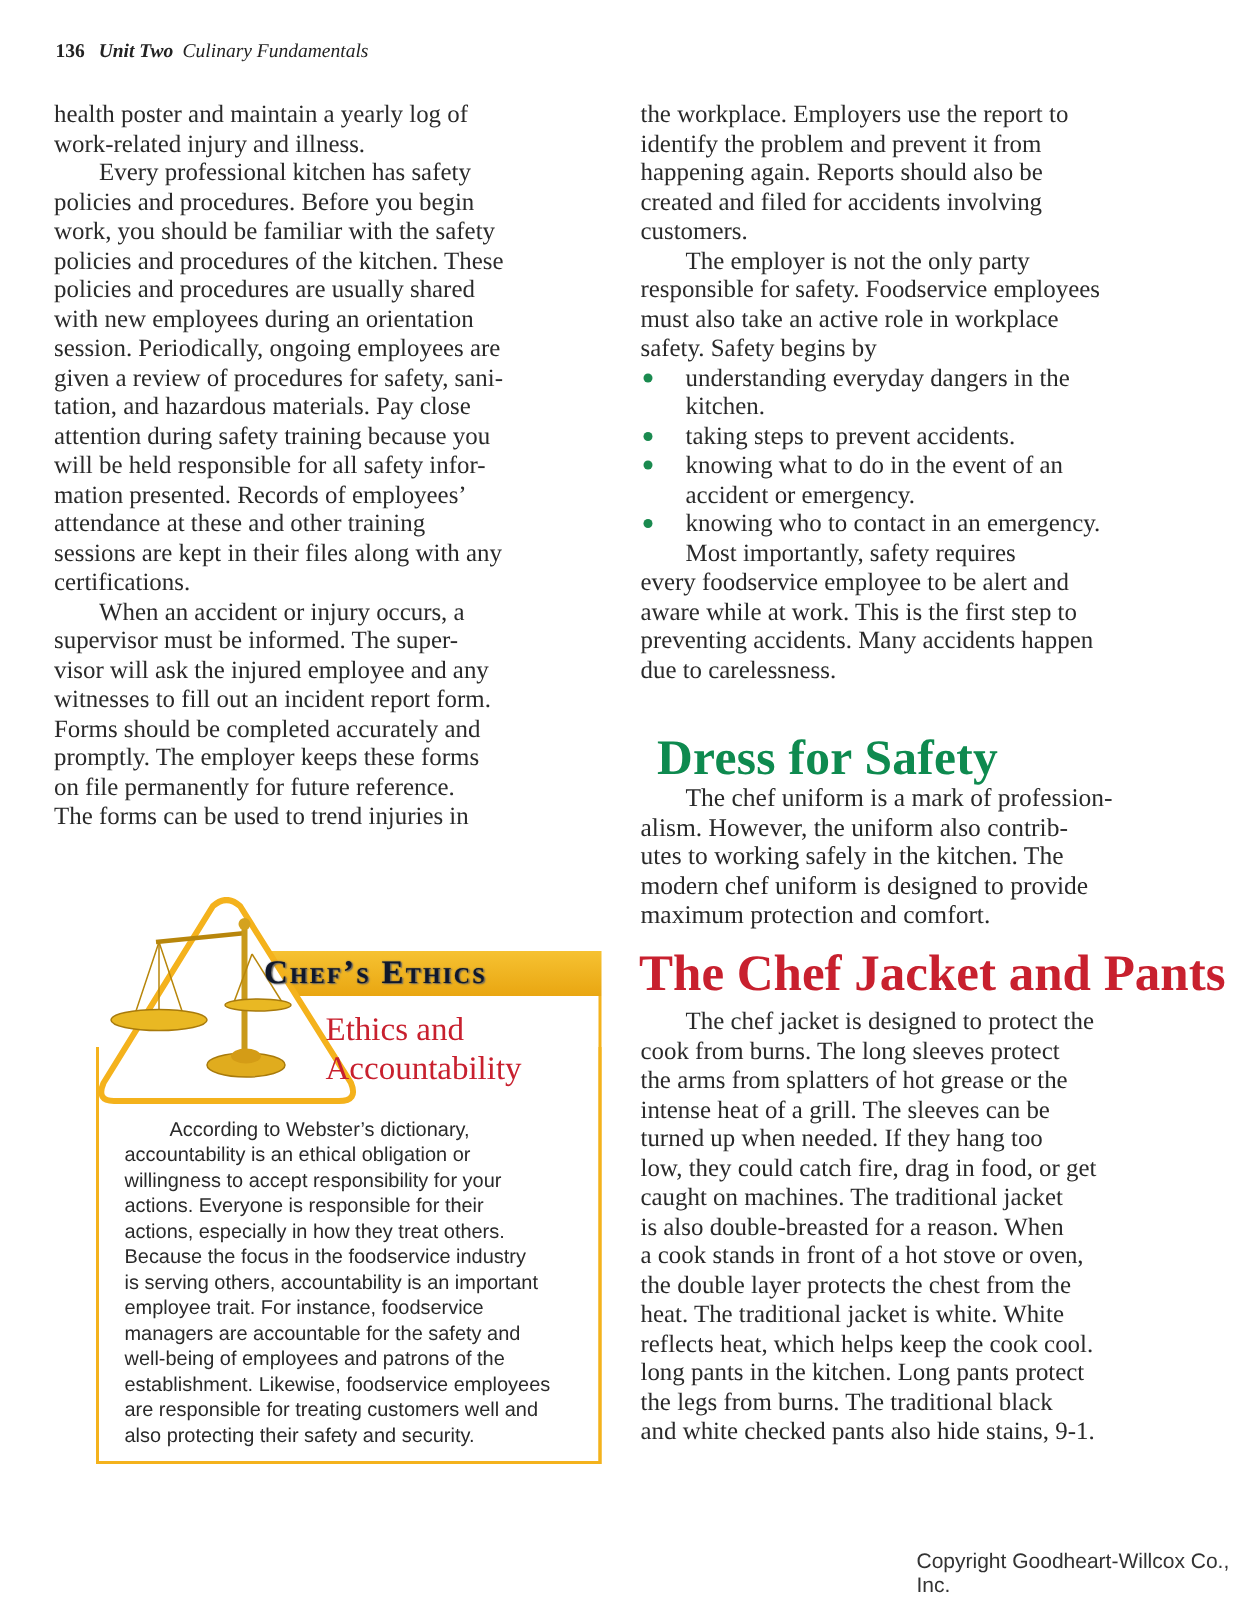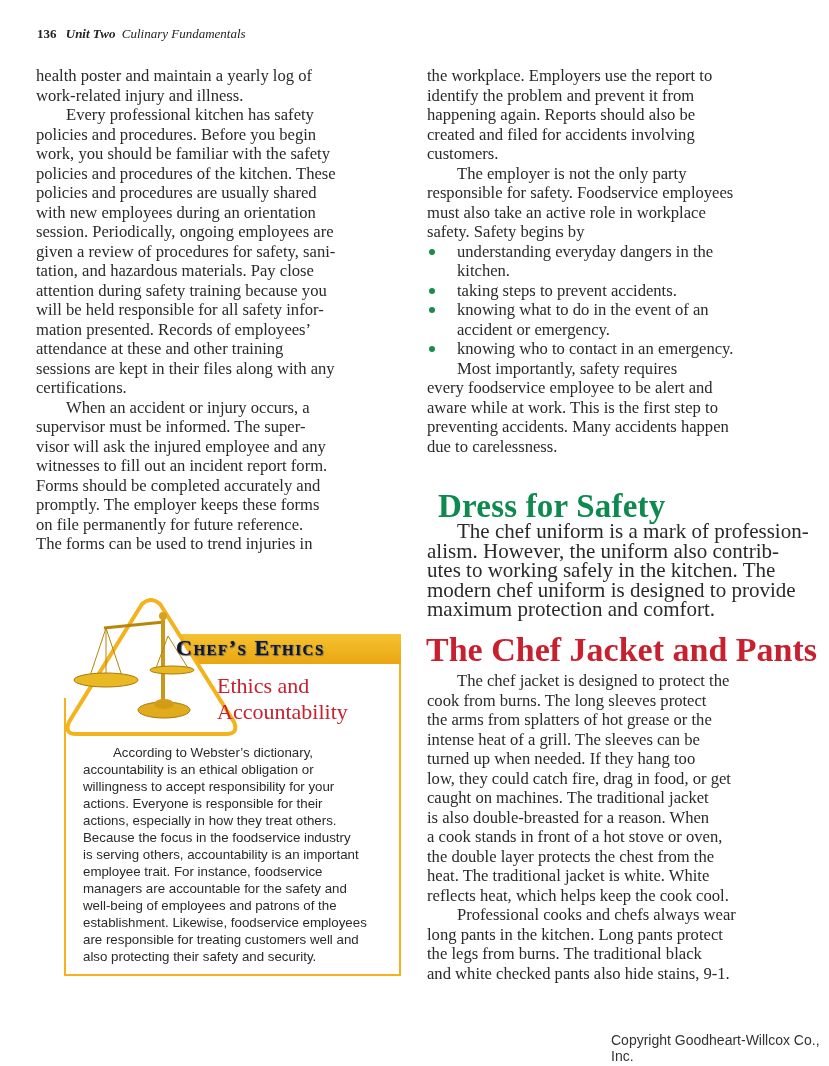--- a/index.html
+++ b/index.html
@@ -14,21 +14,21 @@
     .col-right { left: 427px; width: 345px; }
     .col .line { display: block; white-space: nowrap; }
 
     ul.bullets { list-style: none; margin: 0; padding: 0; }
     ul.bullets li { position: relative; padding-left: 30px; }
     ul.bullets li .dot { position: absolute; left: 2px; top: 7px; width: 6px; height: 6px; border-radius: 50%; background: #1a8a4f; }
 
     h1.h-green { position: absolute; left: 426px; top: 476px; margin: 12px; font-size: 33px; font-weight: bold; color: #0e8a4f; font-family: "Liberation Serif", serif; letter-spacing: 0.2px; }
     h2.h-red { position: absolute; left: 426px; top: 631px; margin: 0; font-size: 34px; font-weight: bold; color: #c8202e; font-family: "Liberation Serif", serif; }
 
-    .sec-dress { position: absolute; left: 427px; top: 522px; width: 345px; font-size: 21px; line-height: 19.5px; }
+    .sec-dress { position: absolute; left: 427px; top: 522px; width: 345px; font-size: 17px; line-height: 19.5px; }
     .sec-jacket { position: absolute; left: 427px; top: 671px; width: 350px; font-size: 16.6px; line-height: 19.5px; }
 
     
     .ethics-box { position: absolute; left: 64px; top: 598px; width: 337px; height: 378px; }
     .ethics-frame { position: absolute; left: 0; top: 100px; width: 333px; height: 276px; border: 2px solid #f4b21c; border-top: none; }
     .ethics-banner { position: absolute; left: 104px; top: 36px; width: 233px; height: 30px; background: linear-gradient(180deg, #f6c232 0%, #e9a611 100%); }
     .ethics-banner-text { position: absolute; left: 112px; top: 37px; font-family: "Liberation Serif", serif; font-size: 22px; letter-spacing: 1.5px; color: #0f172a; font-variant: small-caps; font-weight: bold; text-shadow: 0 0 1px #555, 1px 1px 1px #666; white-space: nowrap; }
     .ethics-right-border { position: absolute; left: 335px; top: 66px; width: 2px; height: 310px; background: #f4b21c; }
     .ethics-subtitle { position: absolute; left: 153px; top: 75px; font-family: "Liberation Serif", serif; font-size: 22px; line-height: 26px; color: #c8202e; }
     .triangle { position: absolute; left: 0; top: 0; width: 175px; height: 140px; }
@@ -130,21 +130,20 @@
   <span class="line">the arms from splatters of hot grease or the</span>
   <span class="line">intense heat of a grill. The sleeves can be</span>
   <span class="line">turned up when needed. If they hang too</span>
   <span class="line">low, they could catch fire, drag in food, or get</span>
   <span class="line">caught on machines. The traditional jacket</span>
   <span class="line">is also double-breasted for a reason. When</span>
   <span class="line">a cook stands in front of a hot stove or oven,</span>
   <span class="line">the double layer protects the chest from the</span>
   <span class="line">heat. The traditional jacket is white. White</span>
   <span class="line">reflects heat, which helps keep the cook cool.</span>
-  <span class="line" style="padding-left:30px">Professional cooks and chefs always wear</span>
   <span class="line">long pants in the kitchen. Long pants protect</span>
   <span class="line">the legs from burns. The traditional black</span>
   <span class="line">and white checked pants also hide stains, 9-1.</span>
 </div>
 
 <div class="ethics-box">
   <div class="ethics-frame"></div>
   <div class="ethics-banner"></div>
   <div class="ethics-right-border"></div>
   <svg class="triangle" viewBox="0 0 175 140">

